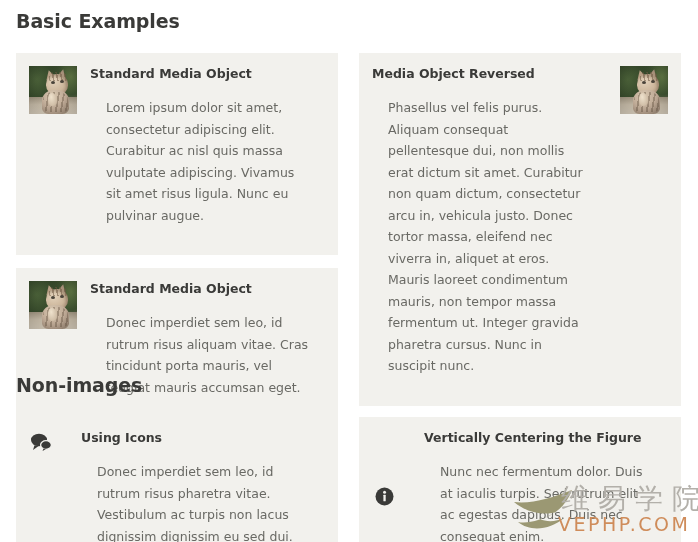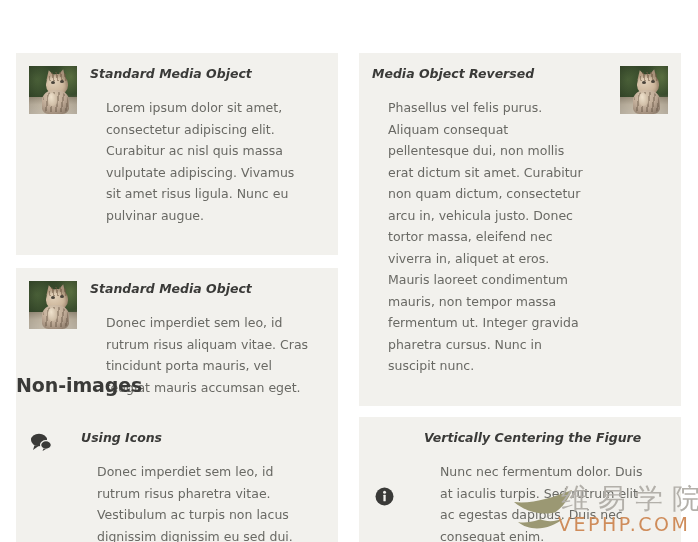--- a/index.html
+++ b/index.html
@@ -80,21 +80,20 @@
   .media-body {
     flex: 1 1 auto;
     min-width: 0;
   }
   .media-title {
     font-size: 12.5px;
     font-weight: bold;
     color: #3a3a38;
     margin: 0 0 7px 0;
     line-height: 1.2;
-    font-style: italic;
   }
   .media-text {
     font-size: 12.5px;
     color: #696964;
     line-height: 1.72;
     margin: 16px;
   }
 
   
   .thumb {
@@ -259,20 +258,21 @@
     top: 8px;
     width: 62px;
     height: 46px;
   }
 </style>
 </head>
 <body>
 
 <div class="page">
 
+  <h2 class="section-heading heading-basic">Basic Examples</h2>
 
   <div class="row row-basic">
 
     <div class="col">
 
       <div class="media-card">
         <div class="thumb">
           <div class="bg-blur"></div>
           <div class="ground"></div>
           <div class="ear-l"></div>

